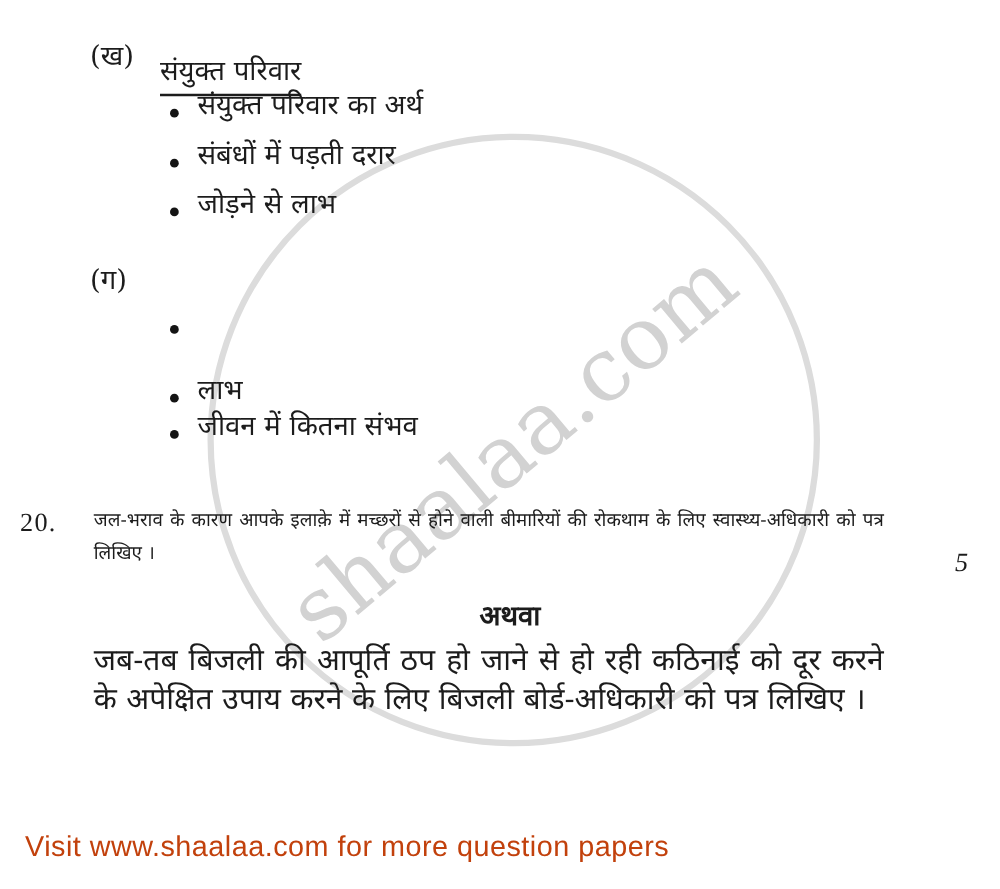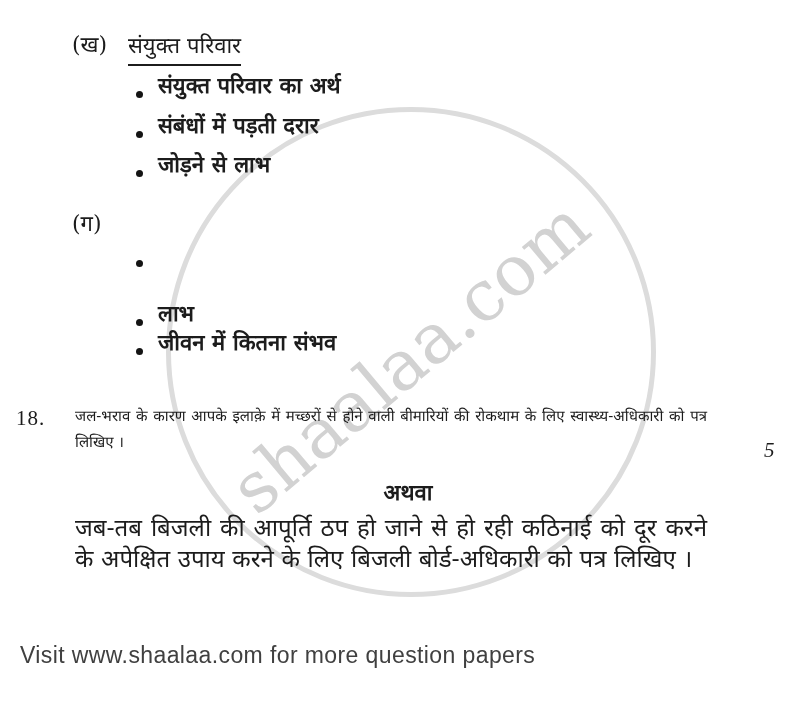--- a/index.html
+++ b/index.html
@@ -48,22 +48,21 @@
     font-size: 22px;
     display: inline-block;
     border-bottom: 2px solid #1c1c1c;
     padding-bottom: 5px;
   }
 
   .bullet-row {
     position: absolute;
     left: 136px;
     display: flex;
-    align-items: flex-end;
-    font-weight: bold;
+    align-items: center;
   }
   .bullet-dot {
     width: 7px; height: 7px;
     border-radius: 50%;
     background: #141414;
     margin-top: 10px;
     flex: 0 0 7px;
   }
   .bullet-text { margin-left: 15px; font-size: 22px; line-height: 26px; white-space: nowrap; }
 
@@ -101,38 +100,38 @@
     position: absolute;
     left: 75px; top: 513px;
     width: 632px;
     font-size: 24px;
     line-height: 31px;
     text-align: justify;
   }
 
   .footer-note {
     position: absolute;
-    left: 20px; top: 642px;
+    left: 20px; top: 664px;
     font-family: "Liberation Sans", sans-serif;
     font-size: 23px;
     letter-spacing: 0.4px;
-    color: #404040;
+    color: #c2410c;
     white-space: nowrap;
   }
 </style>
 </head>
 <body>
 
 <div class="wm-circle"></div>
 <div class="wm-text">shaalaa.com</div>
 
 <div class="content">
 
   <span class="sec-label" style="top:28px">(ख)</span>
-  <span class="sec-title" style="top:29px">संयुक्त परिवार</span>
+  <span class="sec-title" style="top:40px">संयुक्त परिवार</span>
 
   <div class="bullet-row" style="top:72px">
     <span class="bullet-dot"></span>
     <span class="bullet-text">संयुक्त परिवार का अर्थ</span>
   </div>
   <div class="bullet-row" style="top:112px">
     <span class="bullet-dot"></span>
     <span class="bullet-text">संबंधों में पड़ती दरार</span>
   </div>
   <div class="bullet-row" style="top:151px">
@@ -147,21 +146,21 @@
   </div>
   <div class="bullet-row" style="top:300px">
     <span class="bullet-dot"></span>
     <span class="bullet-text">लाभ</span>
   </div>
   <div class="bullet-row" style="top:329px">
     <span class="bullet-dot"></span>
     <span class="bullet-text">जीवन में कितना संभव</span>
   </div>
 
-  <span class="q-number">18.</span>
+  <span class="q-number">20.</span>
   <div class="q-text">जल-भराव के कारण आपके इलाक़े में मच्छरों से होने वाली बीमारियों की रोकथाम के लिए स्वास्थ्य-अधिकारी को पत्र लिखिए ।</div>
   <span class="q-marks">5</span>
 
   <div class="or-label">अथवा</div>
 
   <div class="q-alt-text">जब-तब बिजली की आपूर्ति ठप हो जाने से हो रही कठिनाई को दूर करने के अपेक्षित उपाय करने के लिए बिजली बोर्ड-अधिकारी को पत्र लिखिए ।</div>
 
 </div>
 
 <div class="footer-note">Visit www.shaalaa.com for more question papers</div>

